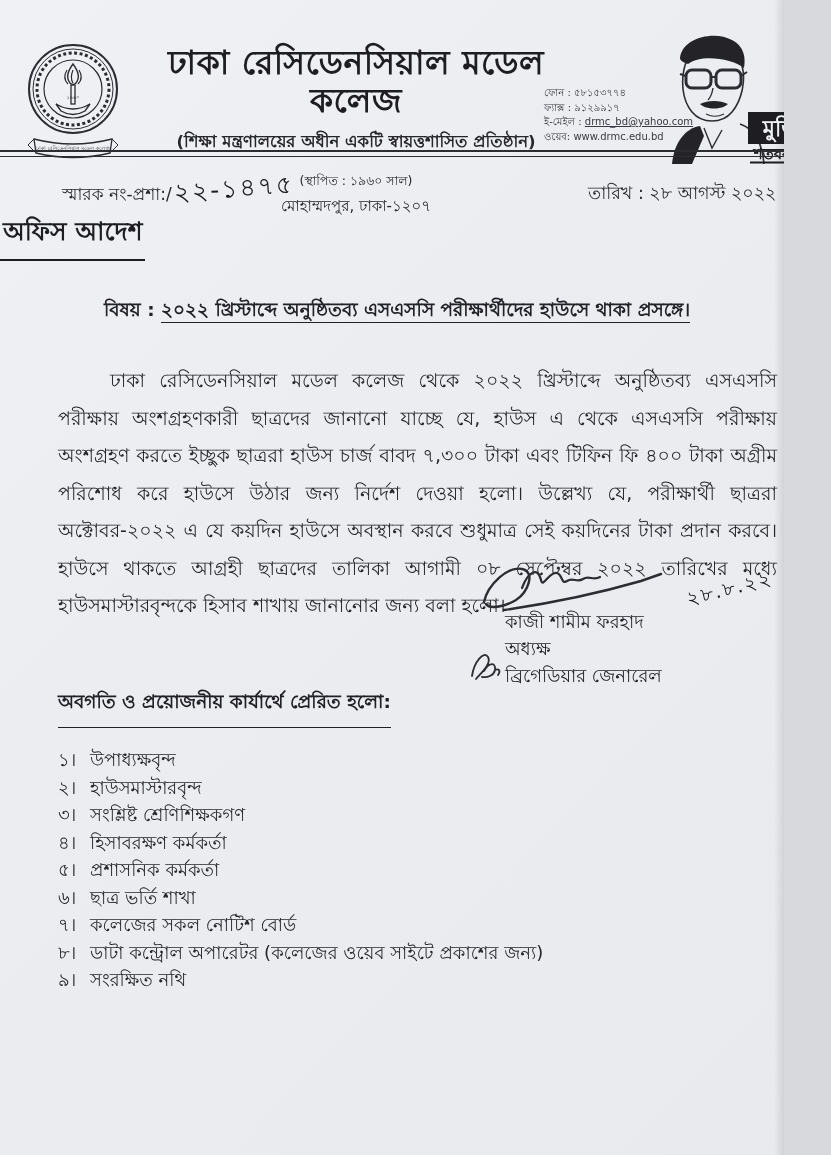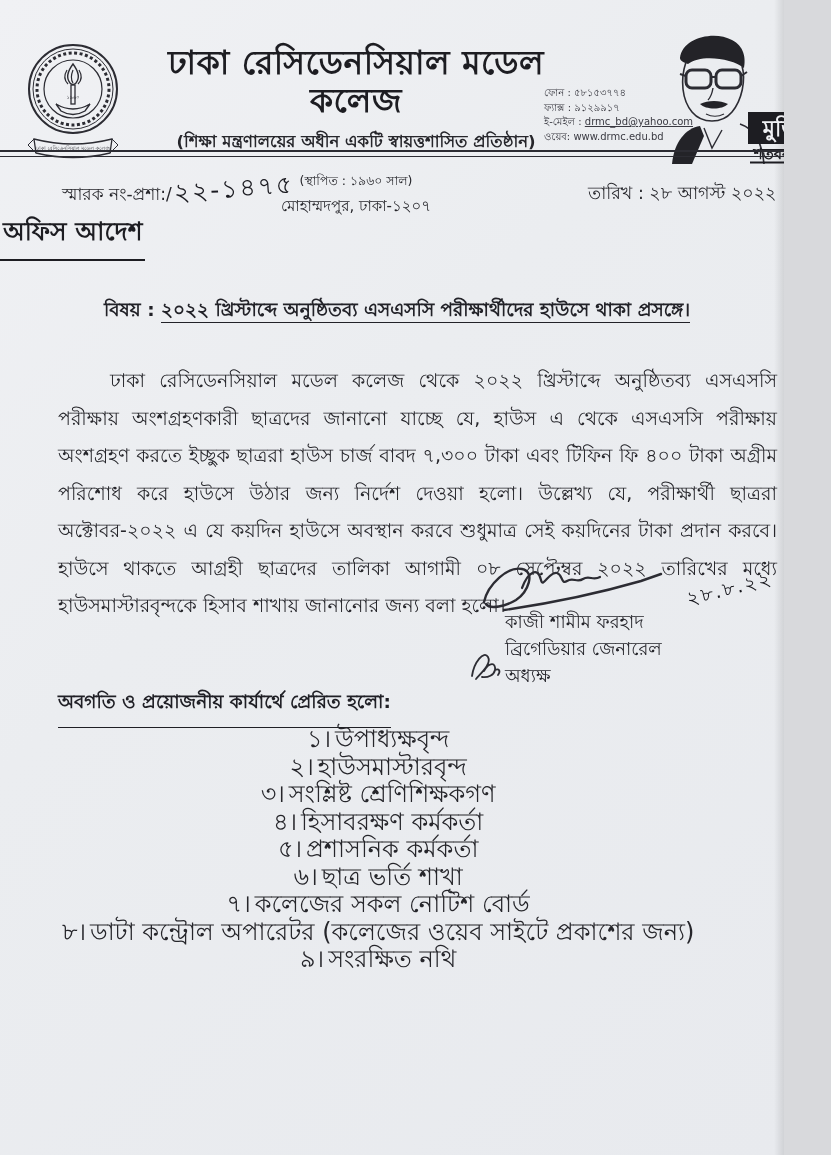--- a/index.html
+++ b/index.html
@@ -57,21 +57,21 @@
     position:absolute;left:686px;top:574px;font-size:19px;color:#17171d;
     transform:rotate(-14deg);letter-spacing:2px;font-weight:500;white-space:nowrap;
   }
   .sig-block{position:absolute;left:505px;top:608px;font-size:18px;line-height:27px;color:#222228;}
   .scribble{position:absolute;left:462px;top:644px;width:42px;height:42px;}
   
   .dist-heading{
     position:absolute;left:58px;top:688px;font-size:18.5px;font-weight:bold;color:#1f1f25;
     border-bottom:1.5px solid #1f1f25;padding-bottom:8px;
   }
-  .dist-list{position:absolute;left:58px;top:726px;font-size:24px;color:#26262b;text-align:center;}
+  .dist-list{position:absolute;left:58px;top:746px;font-size:18px;color:#26262b;}
   .dist-list .item{height:27.5px;line-height:27.5px;white-space:nowrap;}
   .dist-list .num{display:inline-block;min-width:32px;}
   svg .ink{stroke:#2c2c33;fill:none;}
 </style>
 </head>
 <body>
 
 <div class="page">
   <div class="scan-shadow-right"></div>
 
@@ -153,22 +153,22 @@
 
   <svg class="sig-svg" viewBox="0 0 235 62">
     <path class="ink" stroke="#1a1a20" stroke-width="2.4" stroke-linecap="round" d="M8,46 C12,28 32,10 46,13 C60,16 52,36 40,44 C30,50 14,54 10,48"></path>
     <path class="ink" stroke="#1a1a20" stroke-width="2.2" stroke-linecap="round" d="M46,32 C52,16 62,10 65,24 C67,33 73,15 81,17 C87,19 85,29 91,25 C97,21 101,27 107,23 C113,19 117,25 124,21"></path>
     <path class="ink" stroke="#1a1a20" stroke-width="2.4" stroke-linecap="round" d="M28,54 C70,48 120,38 165,25 L185,18"></path>
   </svg>
   <div class="sig-date">২৮.৮.২২</div>
 
   <div class="sig-block">
     <div>কাজী শামীম ফরহাদ</div>
+    <div>অধ্যক্ষ</div>
     <div>ব্রিগেডিয়ার জেনারেল</div>
-    <div>অধ্যক্ষ</div>
   </div>
 
   <svg class="scribble" viewBox="0 0 42 42">
     <path class="ink" stroke="#1a1a20" stroke-width="1.8" stroke-linecap="round" d="M10,32 C12,18 22,6 26,13 C30,20 18,30 14,35 M22,27 C28,17 34,19 33,26 C32,31 26,34 20,33 M33,26 C37,24 39,27 36,31"></path>
   </svg>
 
   <div class="dist-heading">অবগতি ও প্রয়োজনীয় কার্যার্থে প্রেরিত হলো:</div>
 
   <div class="dist-list">
     <div class="item"><span class="num">১।</span><span>উপাধ্যক্ষবৃন্দ</span></div>

